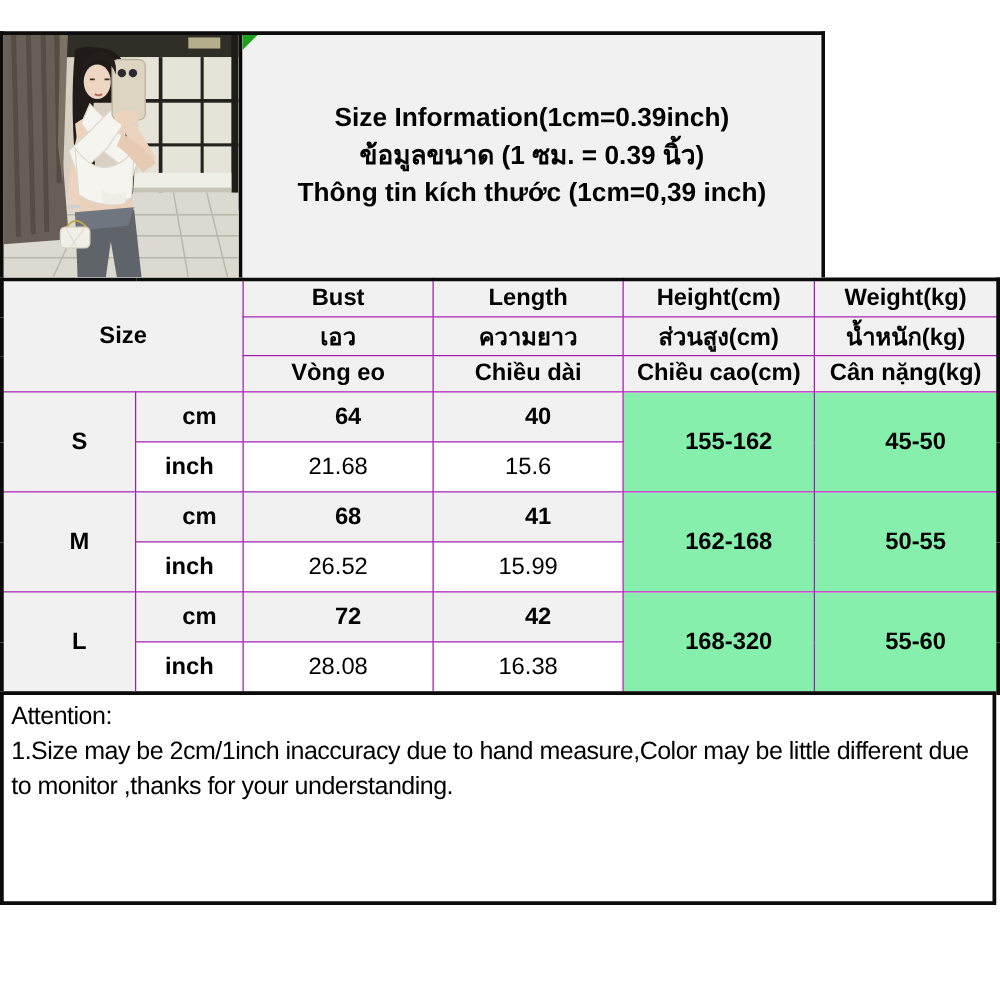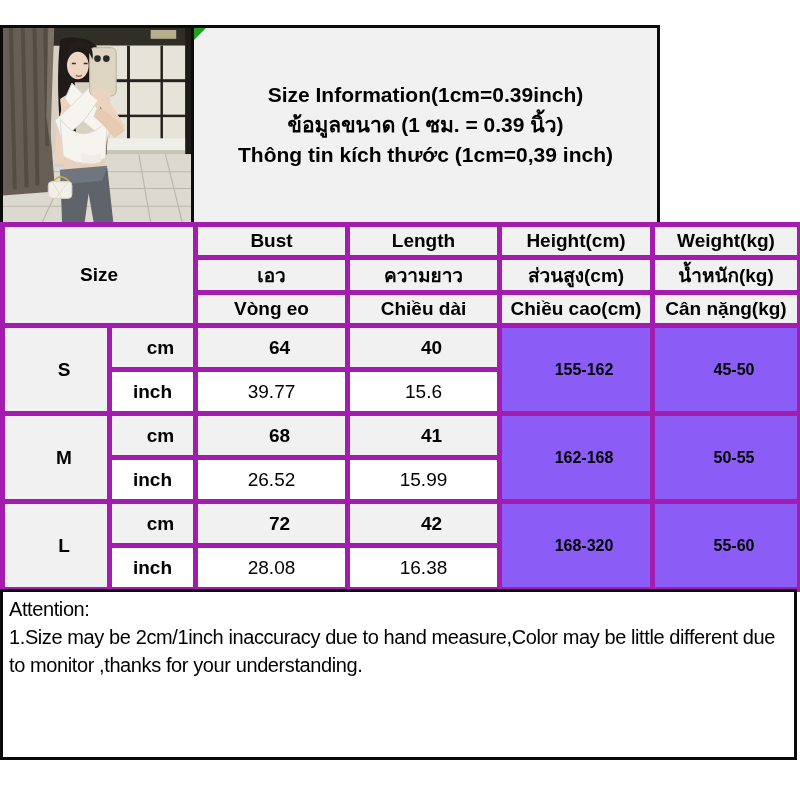--- a/index.html
+++ b/index.html
@@ -28,30 +28,30 @@
     border-top:12px solid #1ea11e;border-right:12px solid transparent;
   }
   .title-line{font-weight:bold;font-size:21px;line-height:30px;text-align:center;}
 
   
   table.size-table{
     width:797px;border-collapse:collapse;table-layout:fixed;
     border:3px solid #0b0b0b;background:#fff;margin-top:0;
   }
   .size-table th,.size-table td{
-    border:5px solid #a21caf;text-align:center;vertical-align:middle;
+    border:1px solid #a21caf;text-align:center;vertical-align:middle;
     padding:0;overflow:hidden;white-space:nowrap;
   }
   .hdr-row th{height:28px;background:#f1f1f1;font-weight:bold;font-size:19px;}
   .size-big{background:#dfdfdf;font-size:38px;font-weight:bold;}
   .size-letter{background:#dfdfdf;font-size:22px;font-weight:bold;}
   .cm-row td{height:39px;background:#f1f1f1;font-size:19px;font-weight:bold;padding-left:16px;}
   .inch-row td{height:39px;background:#ffffff;font-size:19px;font-weight:normal;}
   td.unit{font-weight:bold;}
-  td.merged{background:#8b5cf6;font-weight:bold;font-size:16px;}
+  td.merged{background:#86efac;font-weight:bold;font-size:19px;}
 
   
   .attention-box{
     box-sizing:border-box;width:797px;height:171px;margin-top:-3px;
     border:3px solid #0b0b0b;background:#ffffff;padding:3px 6px;
   }
   .attention-box p{
     margin:0;font-size:20px;line-height:28px;letter-spacing:-0.4px;font-weight:normal;
   }
 </style>
@@ -164,21 +164,21 @@
       <tr class="cm-row">
         <td class="size-letter" rowspan="2">S</td>
         <td class="unit">cm</td>
         <td>64</td>
         <td>40</td>
         <td class="merged" rowspan="2">155-162</td>
         <td class="merged" rowspan="2">45-50</td>
       </tr>
       <tr class="inch-row">
         <td class="unit">inch</td>
-        <td>39.77</td>
+        <td>21.68</td>
         <td>15.6</td>
       </tr>
 
       <tr class="cm-row">
         <td class="size-letter" rowspan="2">M</td>
         <td class="unit">cm</td>
         <td>68</td>
         <td>41</td>
         <td class="merged" rowspan="2">162-168</td>
         <td class="merged" rowspan="2">50-55</td>

